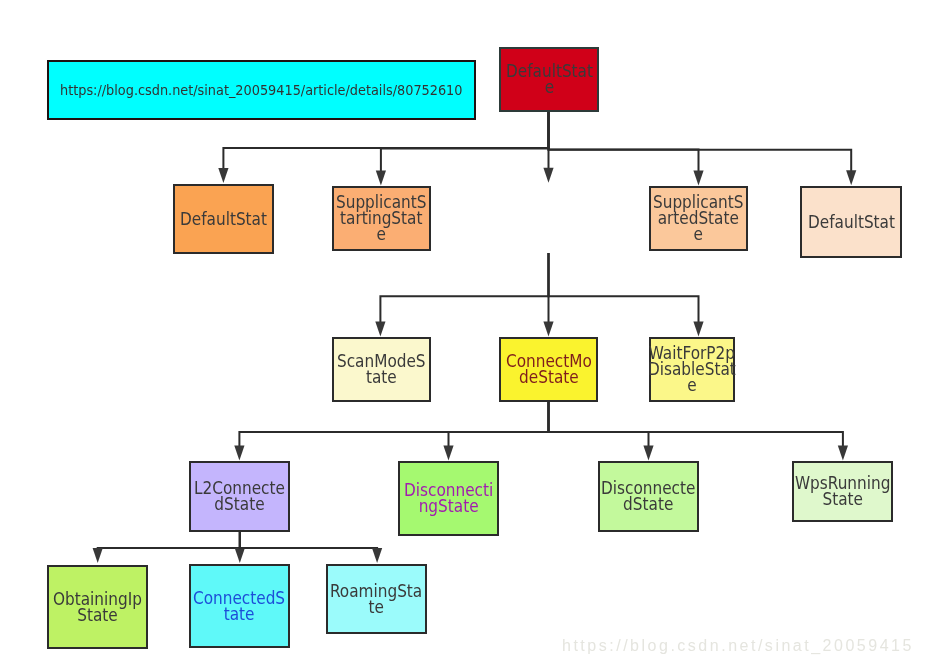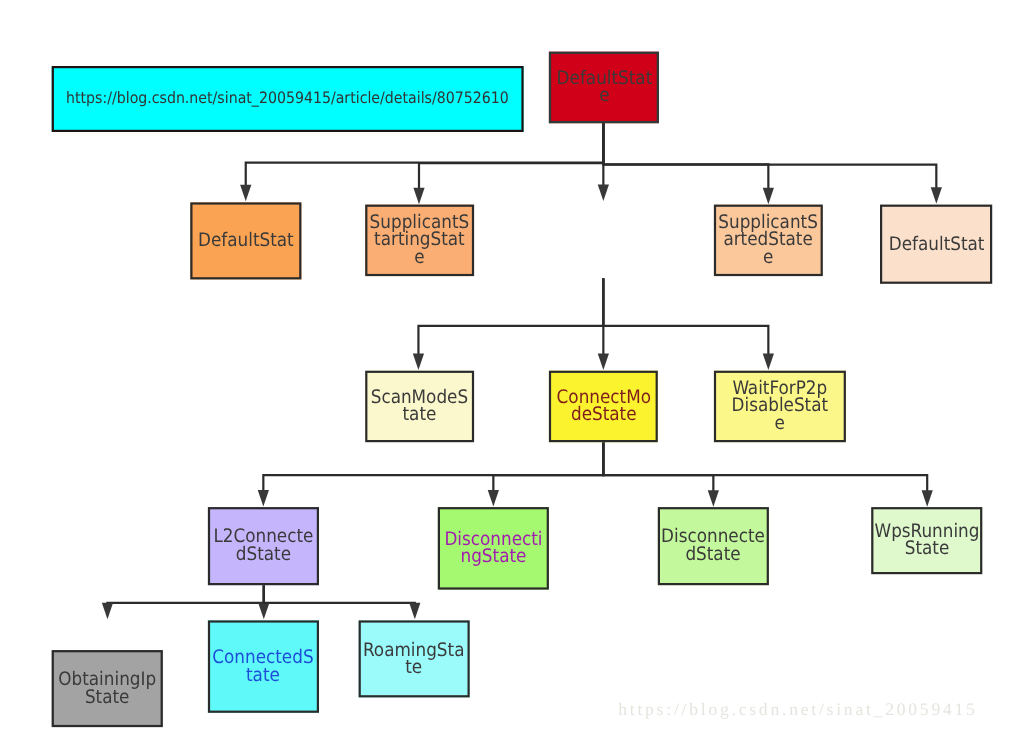--- a/index.html
+++ b/index.html
@@ -17,21 +17,21 @@
   
   .node { position:absolute; box-sizing:border-box; border:2px solid #2b2b2b;
            display:flex; align-items:center; justify-content:center; }
   .node .lbl { position:relative; top:0.7px; text-align:center;
                 font-size:17px; font-stretch:condensed; line-height:15.8px;
                 will-change:transform; }
   .node .ln { display:block; }
   .note .lbl { top:0.5px; font-size:14.3px; line-height:15.9px; }
 
   
-  #watermark { position:absolute; font-family:Liberation Serif, serif;
+  #watermark { position:absolute; font-family:Liberation Sans, sans-serif;
                 font-stretch:condensed; font-size:16px; letter-spacing:2.51px;
                 line-height:20px; white-space:pre; will-change:transform; }
 </style>
 </head>
 <body>
 
 <div id="canvas">
 
   <svg id="edges" viewBox="0 0 933 666" width="933" height="666">
     <g>
@@ -114,21 +114,21 @@
         <span class="ln">ScanModeS</span>
         <span class="ln">tate</span>
       </div>
   </div>
   <div class="node" id="connect-mode-state" style="left:499px;top:337px;width:99px;height:65px;background:#faf32e;border-color:#2b2b2b;color:#7f1d1d">
     <div class="lbl">
         <span class="ln">ConnectMo</span>
         <span class="ln">deState</span>
       </div>
   </div>
-  <div class="node" id="wait-for-p2p-disable-state" style="left:649px;top:337px;width:120px;height:65px;background:#fbf789;border-color:#2b2b2b;color:#3a3a3a">
+  <div class="node" id="wait-for-p2p-disable-state" style="left:649px;top:337px;width:86px;height:65px;background:#fbf789;border-color:#2b2b2b;color:#3a3a3a">
     <div class="lbl">
         <span class="ln">WaitForP2p</span>
         <span class="ln">DisableStat</span>
         <span class="ln">e</span>
       </div>
   </div>
   <div class="node" id="l2-connected-state" style="left:189px;top:461px;width:101px;height:71px;background:#c4b5fd;border-color:#2b2b2b;color:#3a3a3a">
     <div class="lbl">
         <span class="ln">L2Connecte</span>
         <span class="ln">dState</span>
@@ -145,21 +145,21 @@
         <span class="ln">Disconnecte</span>
         <span class="ln">dState</span>
       </div>
   </div>
   <div class="node" id="wps-running-state" style="left:792px;top:461px;width:101px;height:61px;background:#dff8cc;border-color:#2b2b2b;color:#3a3a3a">
     <div class="lbl">
         <span class="ln">WpsRunning</span>
         <span class="ln">State</span>
       </div>
   </div>
-  <div class="node" id="obtaining-ip-state" style="left:47px;top:591px;width:101px;height:70px;background:#a3a3a3;border-color:#2b2b2b;color:#3a3a3a">
+  <div class="node" id="obtaining-ip-state" style="left:47px;top:565px;width:101px;height:84px;background:#bef264;border-color:#2b2b2b;color:#3a3a3a">
     <div class="lbl">
         <span class="ln">ObtainingIp</span>
         <span class="ln">State</span>
       </div>
   </div>
   <div class="node" id="connected-state" style="left:189px;top:564px;width:101px;height:84px;background:#5ff9f9;border-color:#2b2b2b;color:#1d4ed8">
     <div class="lbl">
         <span class="ln">ConnectedS</span>
         <span class="ln">tate</span>
       </div>

